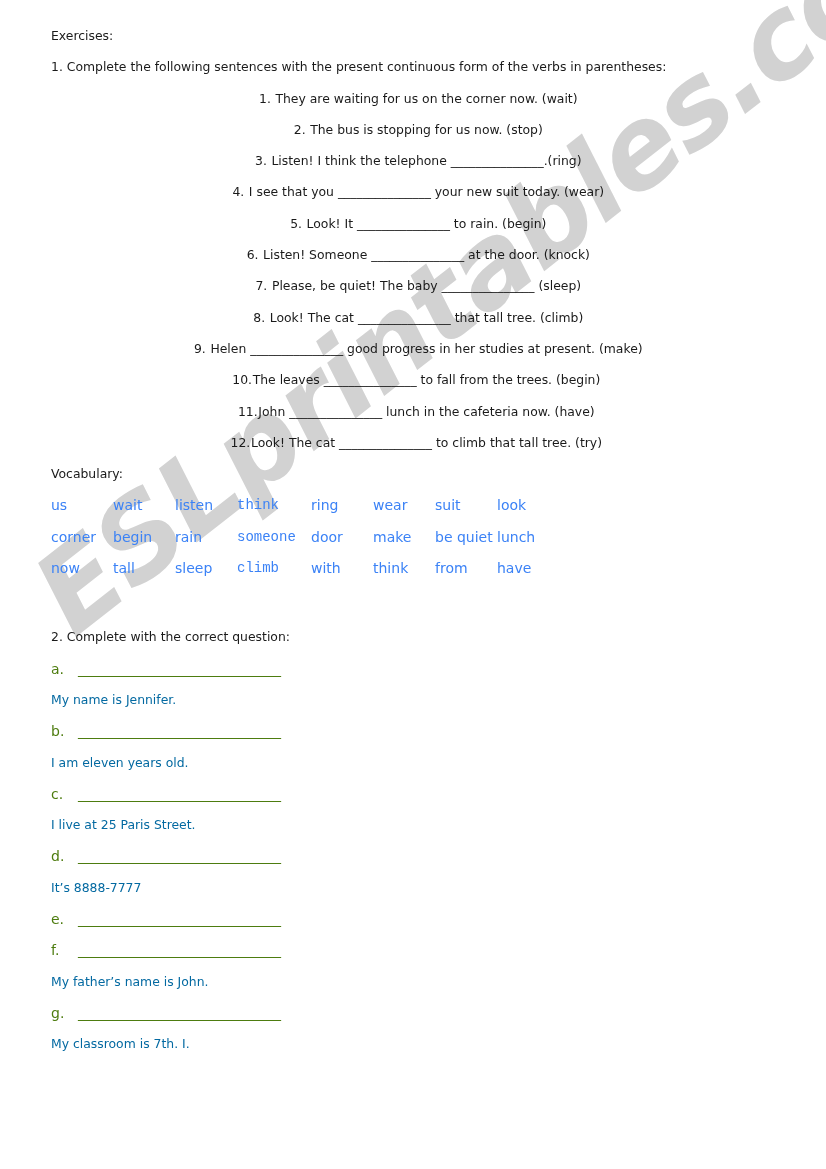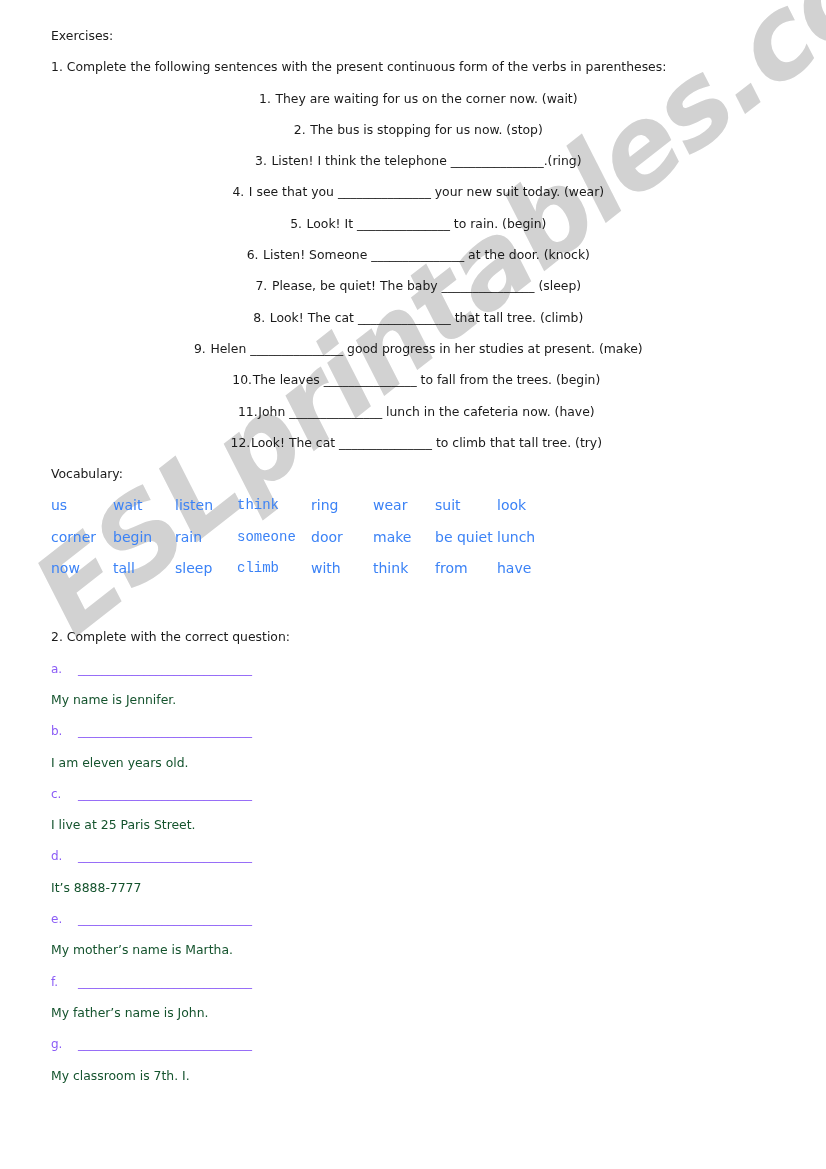--- a/index.html
+++ b/index.html
@@ -88,34 +88,34 @@
     width: 62px;
     flex: 0 0 auto;
     white-space: nowrap;
   }
   .vocab-cell.wide { width: 74px; font-family: Liberation Mono, monospace; }
 
   .gap-big { height: 38px; }
 
   
   .qitem {
-    font-size: 12px;
-    line-height: 14px;
-    color: #8b5cf6;
+    font-size: 14px;
+    line-height: 14px;
+    color: #4d7c0f;
     margin: 0 0 17.3px 0;
     white-space: nowrap;
   }
   .qitem .letter {
     display: inline-block;
     width: 27px;
   }
   .answer {
     font-size: 12.4px;
     line-height: 14px;
-    color: #14532d;
+    color: #0369a1;
     margin: 0 0 17.3px 0;
     white-space: nowrap;
   }
 </style>
 </head>
 <body>
 
 <div class="page">
 
   <div class="watermark">ESLprintables.com</div>
@@ -187,21 +187,20 @@
       <div class="qitem"><span class="letter">b.</span><span class="blank">_____________________________</span></div>
       <div class="answer">I am eleven years old.</div>
 
       <div class="qitem"><span class="letter">c.</span><span class="blank">_____________________________</span></div>
       <div class="answer">I live at 25 Paris Street.</div>
 
       <div class="qitem"><span class="letter">d.</span><span class="blank">_____________________________</span></div>
       <div class="answer">It’s 8888-7777</div>
 
       <div class="qitem"><span class="letter">e.</span><span class="blank">_____________________________</span></div>
-      <div class="answer">My mother’s name is Martha.</div>
 
       <div class="qitem"><span class="letter">f.</span><span class="blank">_____________________________</span></div>
       <div class="answer">My father’s name is John.</div>
 
       <div class="qitem"><span class="letter">g.</span><span class="blank">_____________________________</span></div>
       <div class="answer">My classroom is 7th. I.</div>
     </div>
 
   </div>
 </div>

